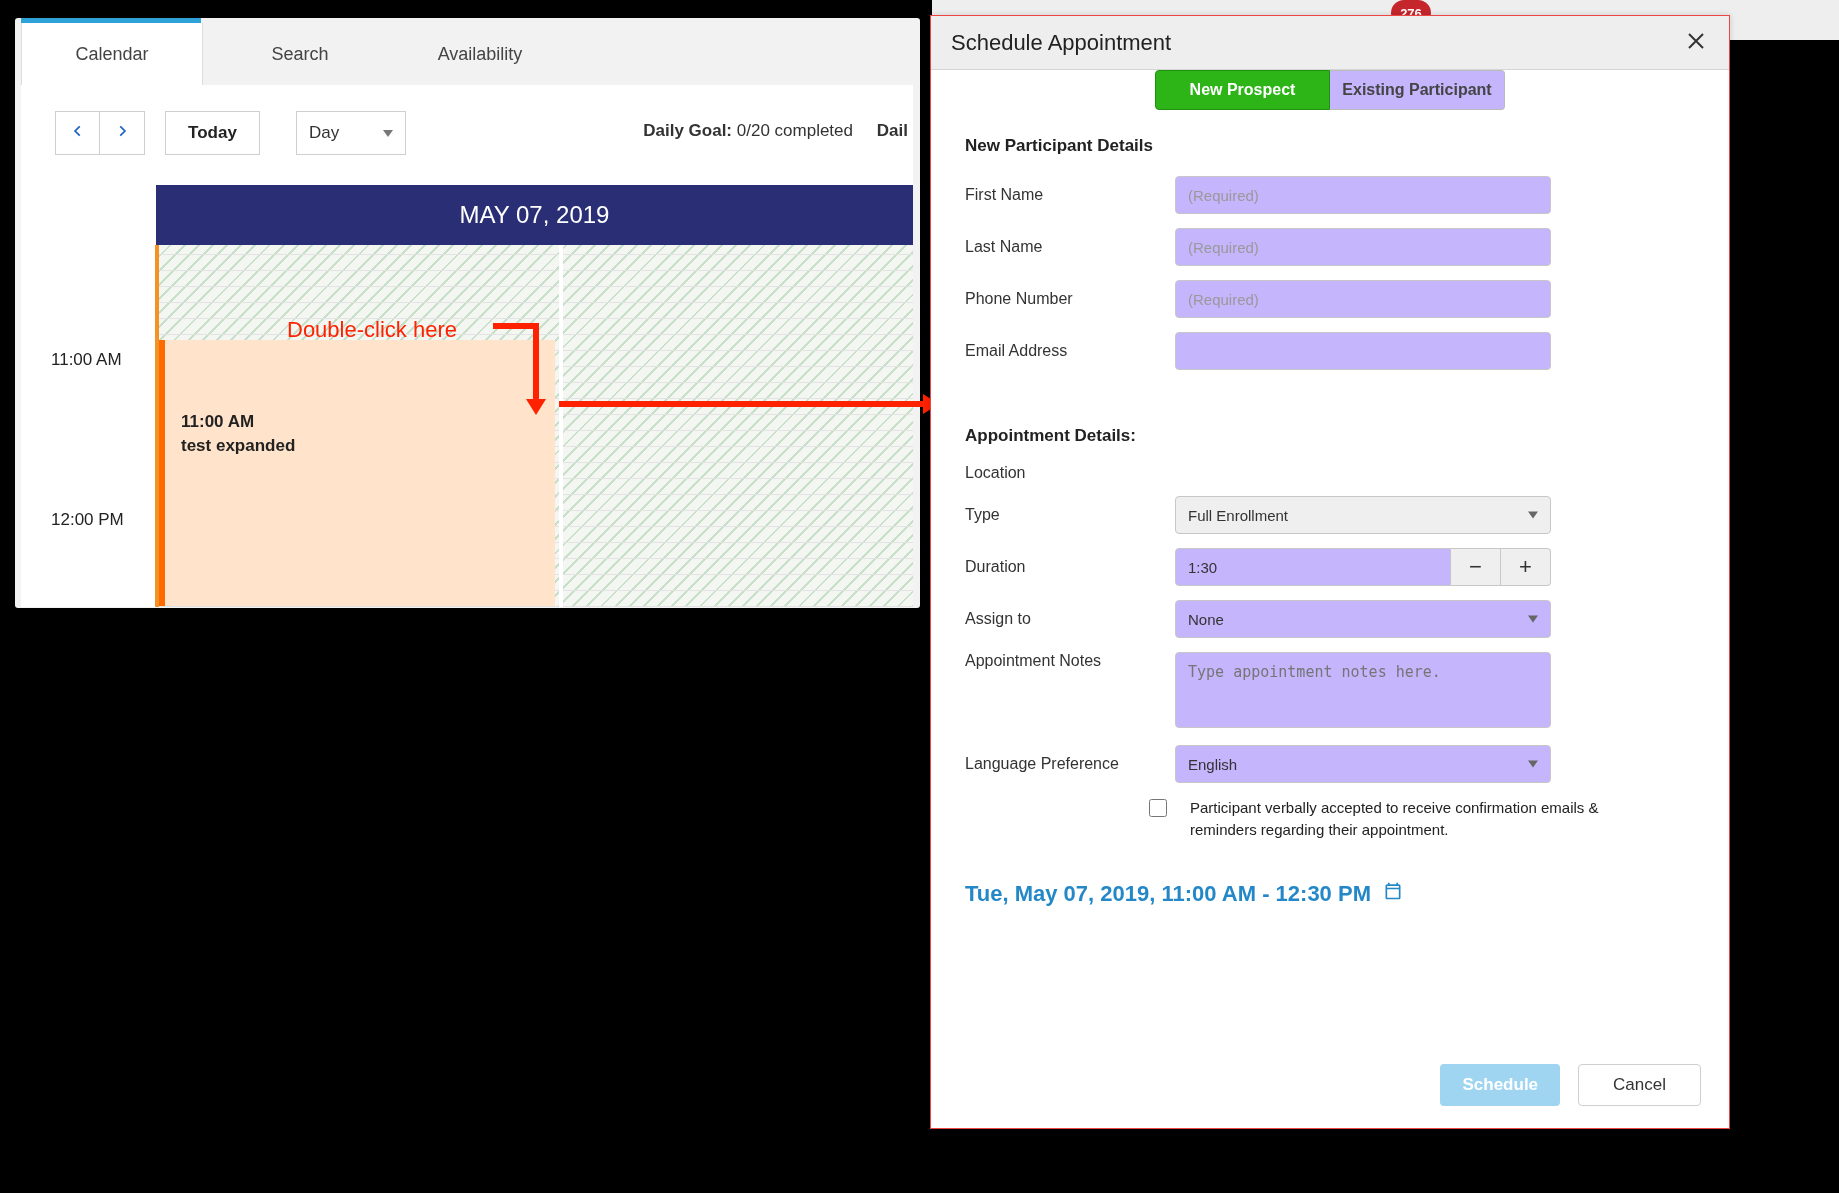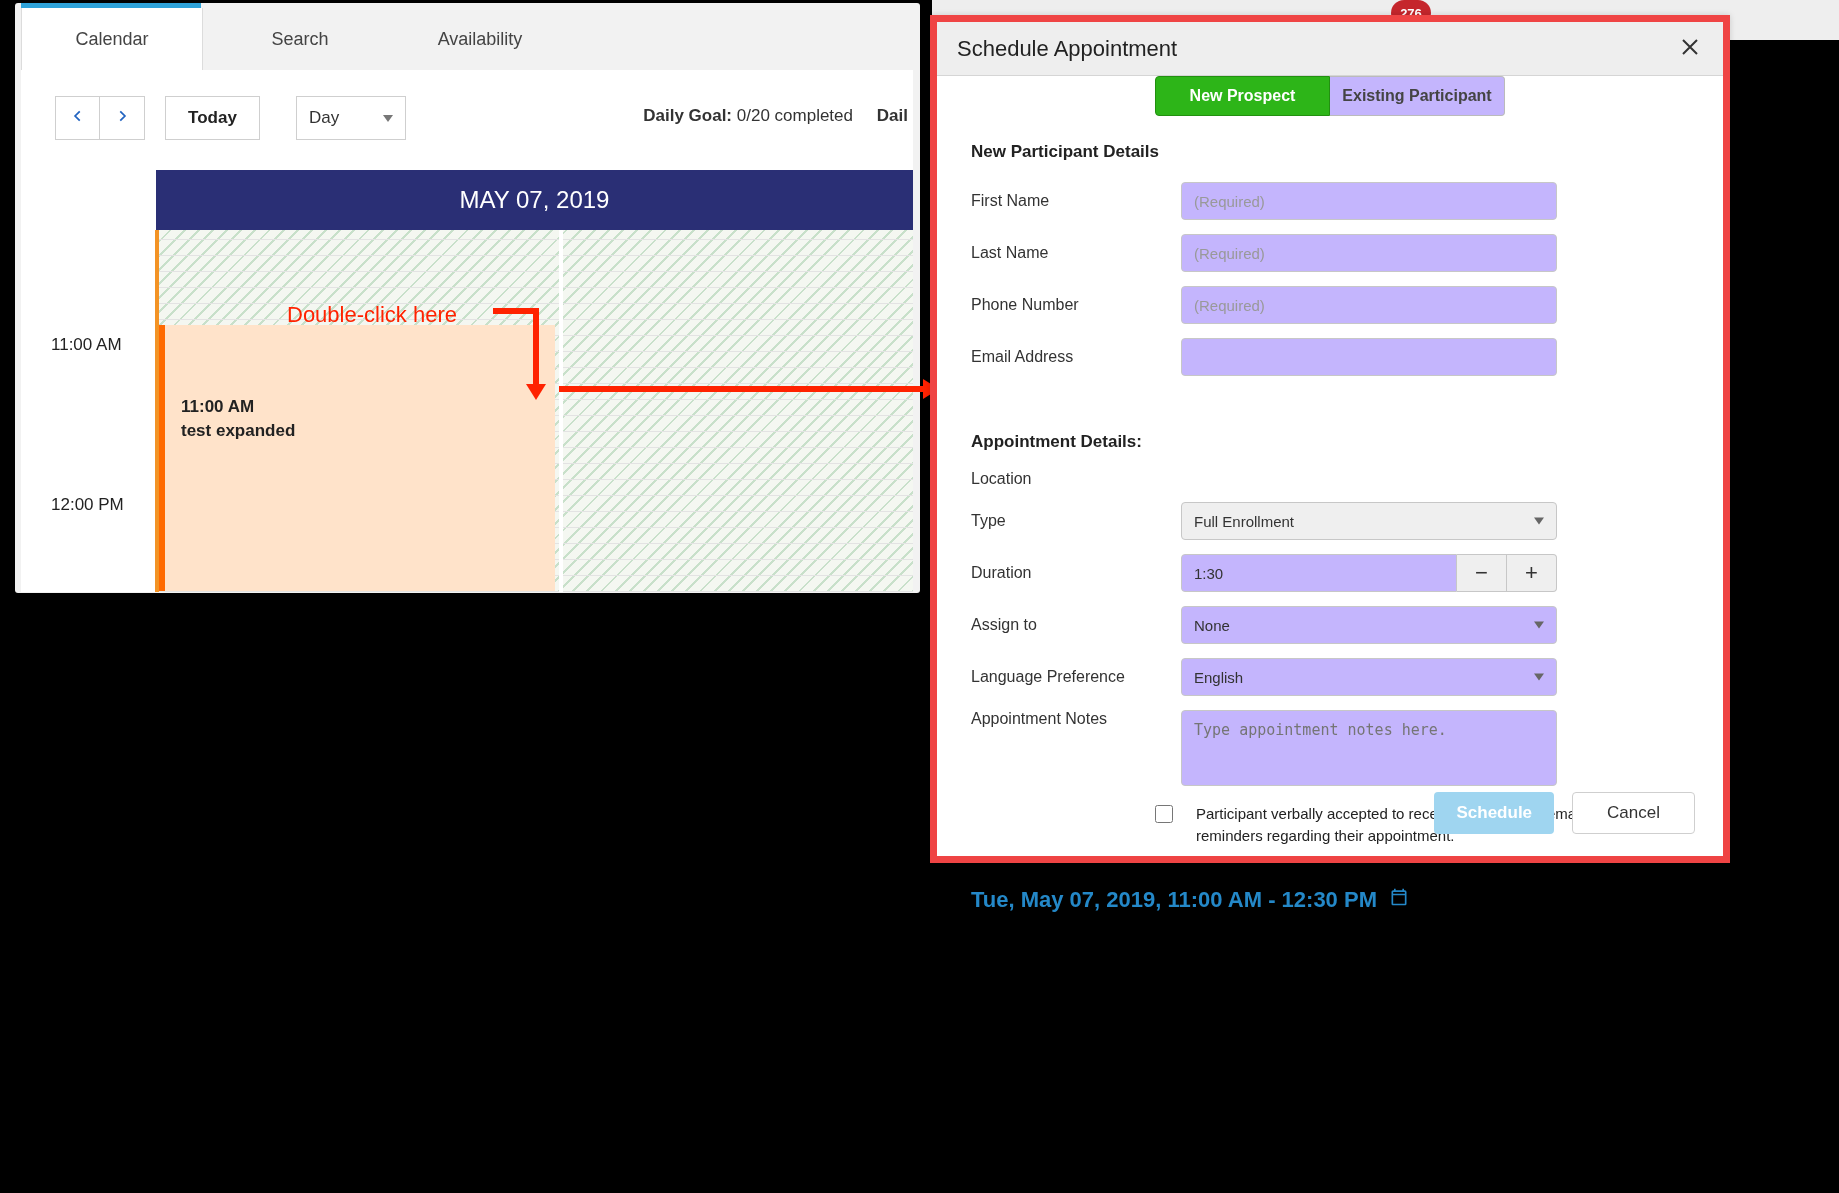--- a/index.html
+++ b/index.html
@@ -16,21 +16,21 @@
     width: 1839px;
     height: 1193px;
     overflow: hidden;
     background: #000;
   }
 
   
   .left-card {
     position: absolute;
     left: 15px;
-    top: 3px;
+    top: 18px;
     width: 905px;
     height: 590px;
     background: #f2f2f2;
     border-radius: 3px;
   }
   .tab-strip {
     position: absolute;
     left: 0;
     top: 0;
     width: 560px;
@@ -239,23 +239,23 @@
   .badge-276 {
     position:absolute; left:1391px; top:0; height:26px; min-width:40px; padding:0 6px;
     background:#c5262c;color:#fff;font-size:13px;font-weight:600;
     border-radius:13px;display:flex;align-items:center;justify-content:center;
   }
   .modal {
     position: absolute;
     left: 930px;
     top: 15px;
     width: 800px;
-    height: 848px;
+    height: 1114px;
     background:#fff;
-    border:7px solid #ef4444;
+    border:1px solid #ef4444;
     box-shadow: 0 0 6px rgba(0,0,0,0.15);
   }
   .modal-header {
     height:54px;
     background:#eeeeee;
     border-bottom:1px solid #d5d5d5;
     display:flex;align-items:center;
     padding:0 20px;
   }
   .modal-header .title{ font-size:22px; font-weight:500; }
@@ -488,34 +488,34 @@
       <div class="form-row">
         <label>Assign to</label>
         <div class="field">
           <div class="sel">
             <span>None</span>
             <span class="sel-caret"></span>
           </div>
         </div>
       </div>
 
+      <div class="form-row" style="align-items:flex-start">
+        <label>Appointment Notes</label>
+        <div class="field">
+          <textarea class="plain" placeholder="Type appointment notes here." style=""></textarea>
+        </div>
+      </div>
+
       <div class="form-row">
         <label>Language Preference</label>
         <div class="field">
           <div class="sel">
             <span>English</span>
             <span class="sel-caret"></span>
           </div>
-        </div>
-      </div>
-
-      <div class="form-row" style="align-items:flex-start">
-        <label>Appointment Notes</label>
-        <div class="field">
-          <textarea class="plain" placeholder="Type appointment notes here." style=""></textarea>
         </div>
       </div>
 
       <div class="check-row">
         <input type="checkbox" style="">
         <div style="max-width:420px">Participant verbally accepted to receive confirmation emails &amp; reminders regarding their appointment.</div>
       </div>
 
       <div style="height:40px"></div>
 

